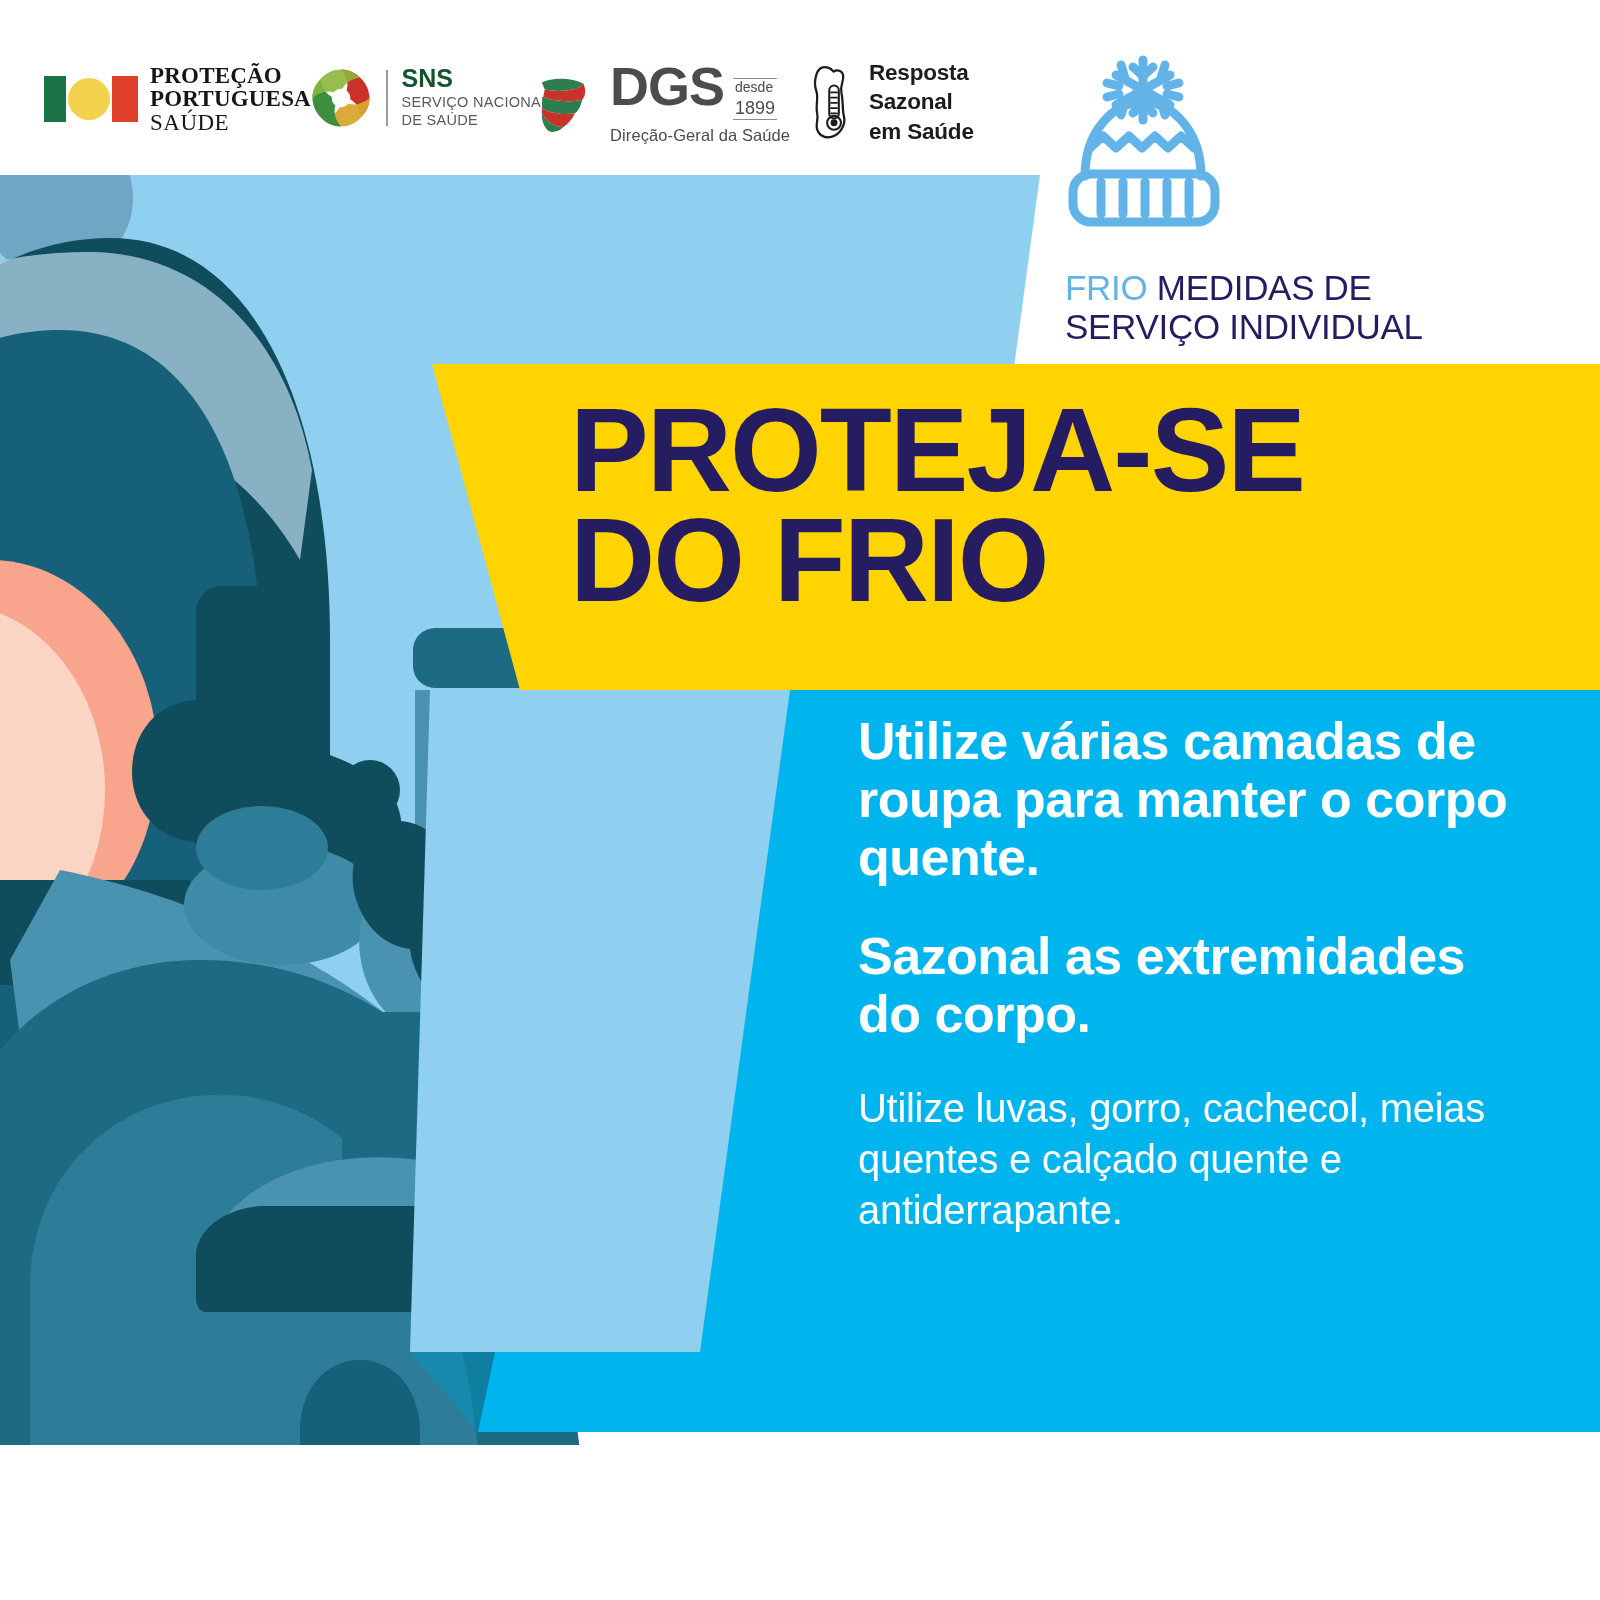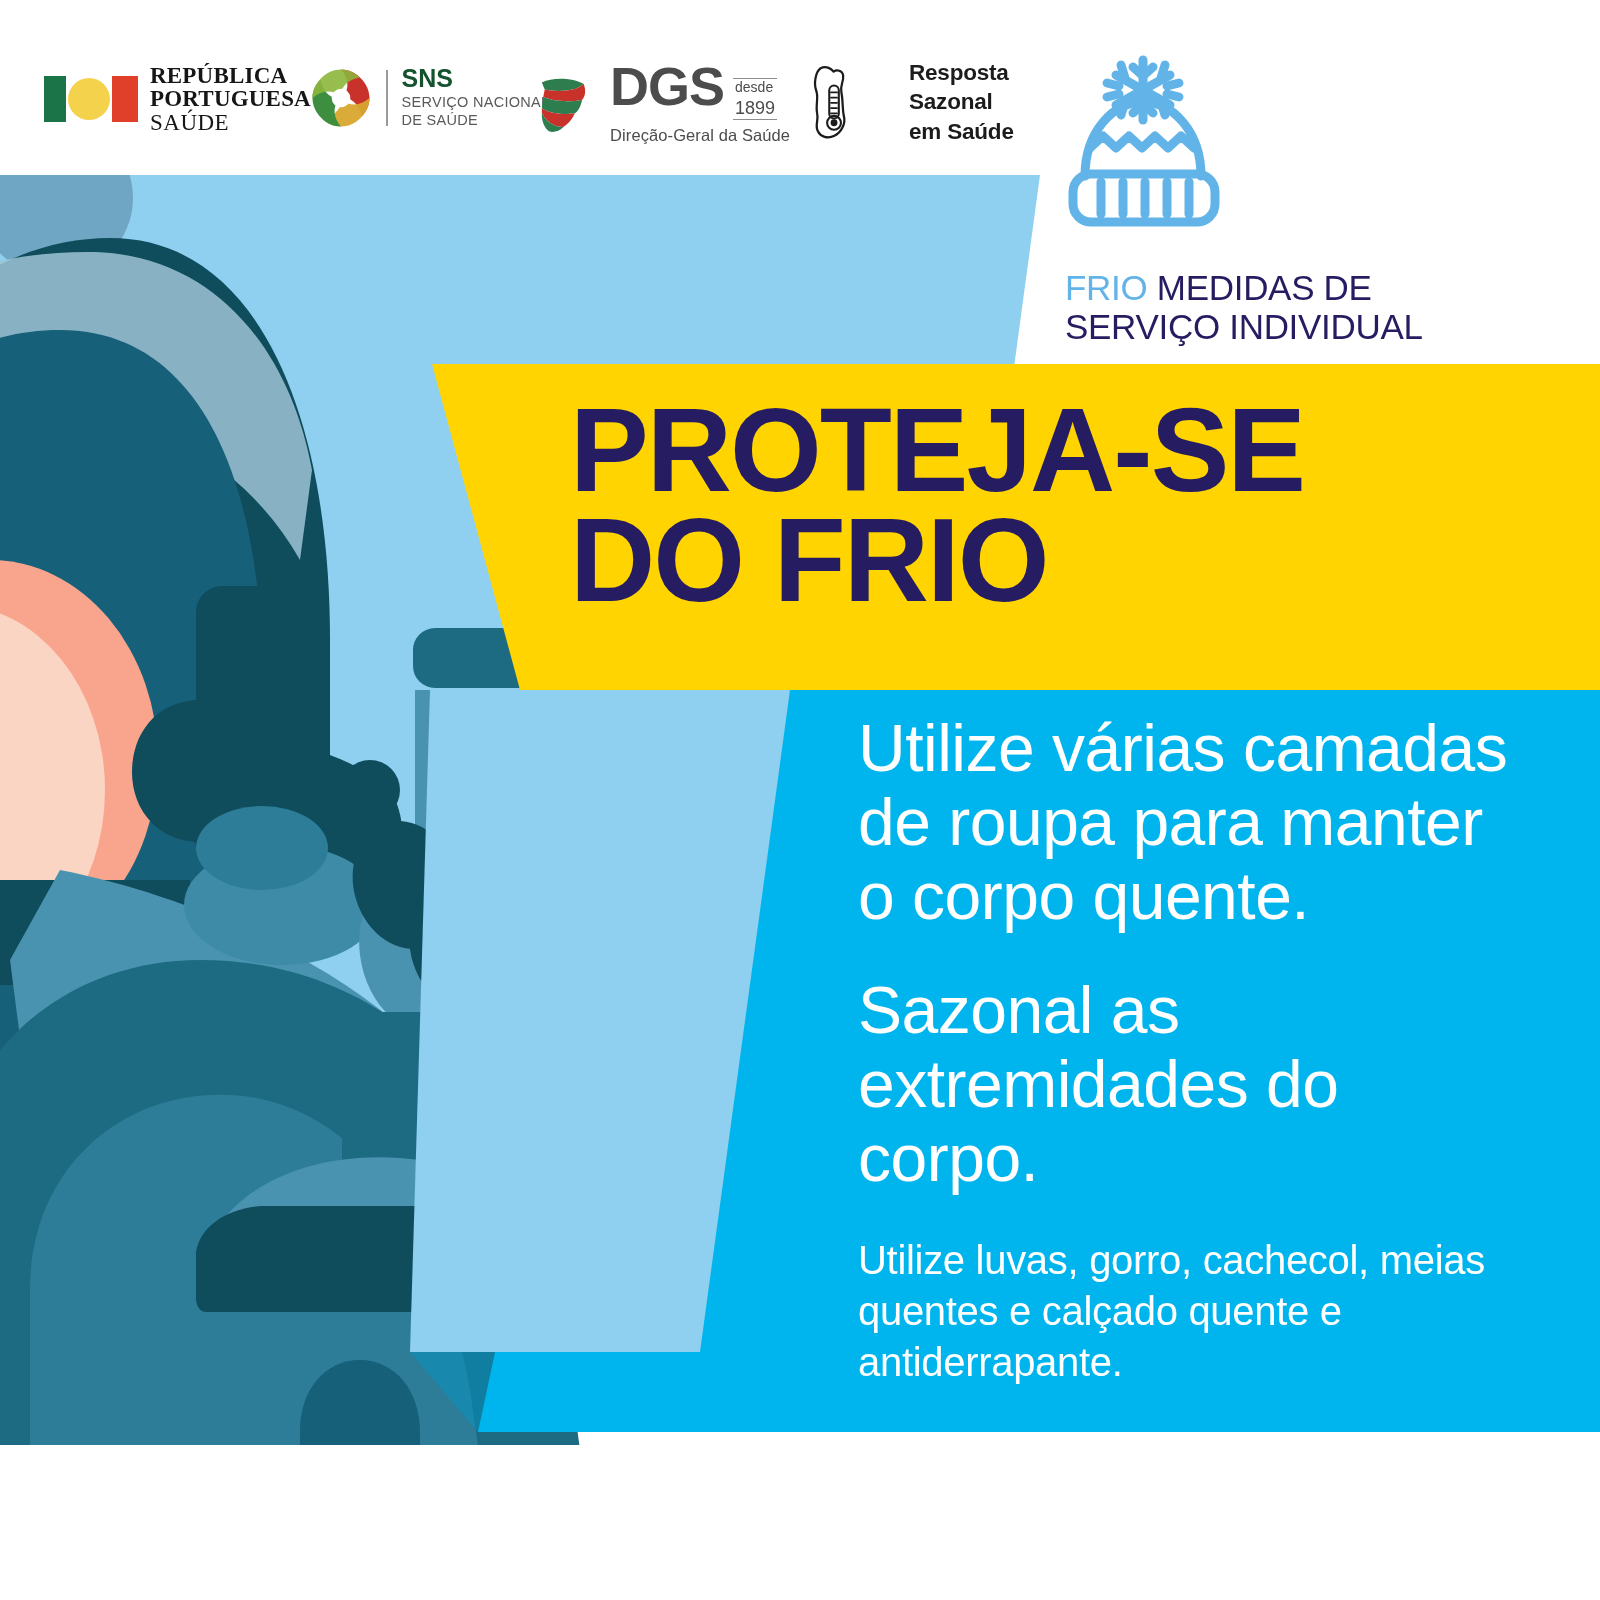--- a/index.html
+++ b/index.html
@@ -56,22 +56,22 @@
   
   .cyan-text {
     position: absolute;
     left: 858px;
     top: 712px;
     width: 660px;
   }
   .lead-para {
     margin: 0 0 40px 0;
     color: #ffffff;
-    font-weight: 400;
-    font-size: 66px;
+    font-weight: 700;
+    font-size: 52px;
     line-height: 1.12;
     letter-spacing: -0.5px;
   }
   .lead-para:last-of-type { margin-bottom: 34px; }
   .sub-para {
     margin: 0;
     color: #ffffff;
     font-weight: 300;
     font-size: 40px;
     line-height: 1.27;
@@ -122,21 +122,21 @@
     border-bottom: 1.5px solid #8d8d8d;
     font-size: 14px;
     line-height: 1.25;
     color: #4c4c4c;
     text-align: left;
     margin-top: 16px;
   }
   .dgs-since .yr { font-size: 18px; font-weight: 400; }
   .dgs-sub { font-size: 16.5px; color: #4c4c4c; margin-top: 6px; letter-spacing: 0.1px;}
 
-  .rss-logo { left: 805px; top: 58px; gap: 40px; }
+  .rss-logo { left: 805px; top: 58px; }
   .rss-text {
     margin-left: 12px;
     font-family: "Liberation Sans", sans-serif;
     font-weight: 700;
     font-size: 22.5px;
     line-height: 1.3;
     color: #1c1c1c;
     letter-spacing: -0.2px;
   }
 
@@ -273,21 +273,21 @@
 
   <div class="logos">
 
     <div class="logo rp-logo">
       <div class="rp-flag">
         <div class="rp-bar-green"></div>
         <div class="rp-circle"></div>
         <div class="rp-bar-red"></div>
       </div>
       <div class="rp-text">
-        <div>REPÚBLICA</div>
+        <div>PROTEÇÃO</div>
         <div>PORTUGUESA</div>
         <div class="l3">SAÚDE</div>
       </div>
     </div>
 
     <div class="logo sns-logo">
       <svg width="62" height="62" viewBox="0 0 100 100">
         <path d="M50,4 C74,4 96,26 96,50 C96,62 91,72 83,80 C80,62 70,52 54,48
                  C64,34 62,18 50,4 Z" fill="#C9322B"></path>
         <path d="M96,50 C96,74 74,96 50,96 C38,96 28,92 20,84 C38,80 48,70 52,54

